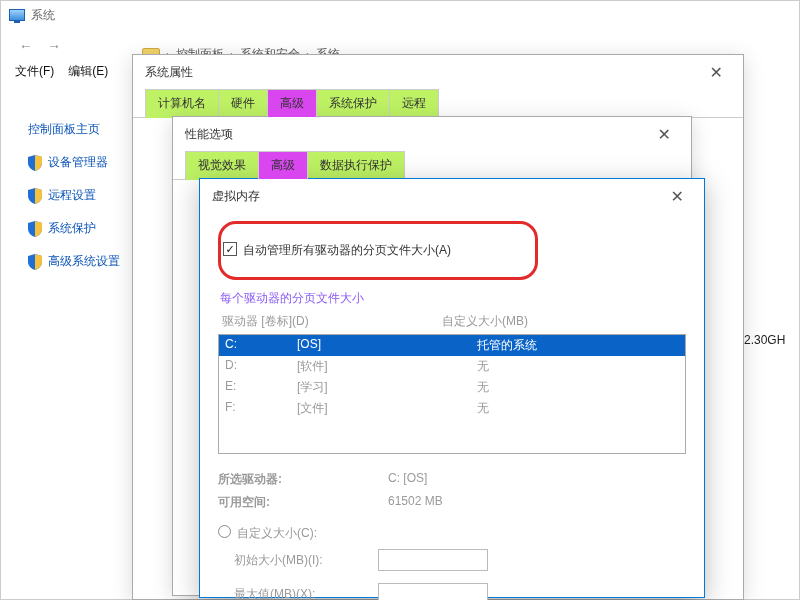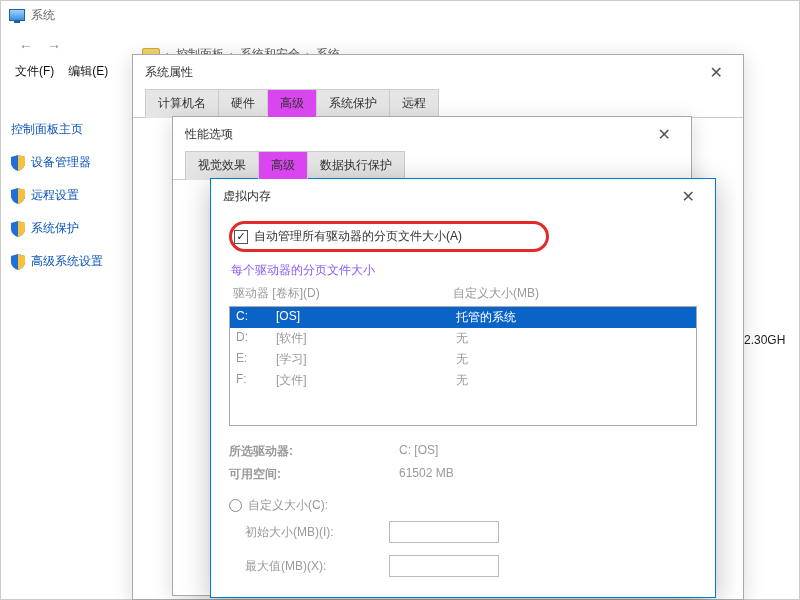--- a/index.html
+++ b/index.html
@@ -6,63 +6,63 @@
 body { background: #fff; width: 800px; height: 600px; overflow: hidden; position: relative; }
 
 
 .win0 { position: absolute; left: 0; top: 0; width: 800px; height: 600px; background: #fff; border: 1px solid #ccc; }
 .win0-title { height: 28px; display: flex; align-items: center; padding-left: 8px; gap: 6px; color: #666; }
 .win0-title .monitor-icon { width: 16px; height: 12px; border: 1px solid #1b5fb3; background: linear-gradient(#9fd2ff,#3f8edc); position: relative; }
 .win0-title .monitor-icon::after { content: ""; position: absolute; left: 4px; bottom: -3px; width: 6px; height: 2px; background: #1b5fb3; }
 .win0-nav { height: 30px; display: flex; align-items: center; gap: 14px; padding-left: 18px; color: #555; }
 .arrow { font-size: 14px; color: #888; }
 .win0-menu { height: 24px; display: flex; align-items: center; gap: 14px; padding-left: 14px; color: #111; }
-.sidebar { position: absolute; left: 10px; top: 120px; width: 130px; }
+.sidebar { position: absolute; left: 27px; top: 120px; width: 130px; }
 .sidebar-title { color: #0a53b7; margin-bottom: 16px; }
 .sidebar-item { display: flex; align-items: center; gap: 6px; color: #0a53b7; margin-bottom: 16px; cursor: pointer; }
 .shield { width: 14px; height: 16px; }
 .shield svg { width: 14px; height: 16px; }
 
 
 .breadcrumb { position: absolute; left: 142px; top: 46px; display: flex; align-items: center; gap: 6px; color: #555; }
 .breadcrumb .sep { color: #888; }
 .folder-icon { width: 18px; height: 14px; background: #f3d46a; border: 1px solid #d2a83c; border-radius: 2px; position: relative; }
 
 
 .win2 { position: absolute; left: 132px; top: 54px; width: 612px; height: 546px; background: #fff; border: 1px solid #aaa; box-shadow: 0 4px 20px rgba(0,0,0,.15); }
 .dlg-title { height: 34px; display: flex; align-items: center; justify-content: space-between; padding: 0 12px; font-size: 13px; color: #333; }
 .close-x { font-size: 16px; color: #555; cursor: pointer; padding: 4px 8px; }
 .tabs { display: flex; padding-left: 12px; gap: 0; }
-.tab { padding: 5px 12px; border: 1px solid #ccc; border-bottom: none; background: #e5e5e5; color: #333; margin-right: -1px; cursor: pointer; position: relative; }
+.tab { padding: 5px 12px; border: 1px solid #ccc; border-bottom: none; background: #bef264; color: #333; margin-right: -1px; cursor: pointer; position: relative; }
 .tab.active { background: #d946ef; border-bottom: 1px solid #fff; z-index: 2; }
 .tab-body { border-top: 1px solid #ccc; margin-top: -1px; height: 450px; }
 
 
 .win3 { position: absolute; left: 172px; top: 116px; width: 520px; height: 480px; background: #fff; border: 1px solid #aaa; box-shadow: 0 4px 20px rgba(0,0,0,.15); }
 
 
-.win4 { position: absolute; left: 210px; top: 178px; width: 506px; height: 420px; background: #fff; border: 1px solid #0078d7; box-shadow: 0 6px 26px rgba(0,0,0,.25); }
+.win4 { position: absolute; left: 199px; top: 178px; width: 506px; height: 420px; background: #fff; border: 1px solid #0078d7; box-shadow: 0 6px 26px rgba(0,0,0,.25); }
 .win4 .dlg-title { font-size: 13px; }
 .win4-body { padding: 8px 18px 0 18px; color: #333; }
 
-.auto-row { display: flex; align-items: center; gap: 6px; padding: 4px 2px; border: 3px solid #e22a2a; border-radius: 18px; width: 320px; }
+.auto-row { display: flex; align-items: flex-start; gap: 6px; padding: 18px 2px; border: 3px solid #e22a2a; border-radius: 18px; width: 320px; }
 .checkbox { width: 14px; height: 14px; border: 1px solid #555; display: flex; align-items: center; justify-content: center; background: #fff; cursor: pointer; }
 .checkbox::after { content: "✓"; font-size: 11px; color: #111; line-height: 1; }
 
 .section-label { margin: 10px 0 6px 2px; color: #8b5cf6; }
 .disabled { color: #9a9a9a; }
 
 .list-head { display: flex; padding: 0 4px; margin-bottom: 4px; }
 .col1 { width: 220px; }
 .col2 { flex: 1; }
 
 .drive-list { border: 1px solid #aaa; height: 120px; overflow: hidden; }
 .drive-row { display: flex; padding: 2px 6px; }
 .drive-row .d { width: 40px; }
-.drive-row .lab { width: 180px; }
+.drive-row .lab { width: 180px; margin-left: 32px; }
 .drive-row .pf { flex: 1; }
 .drive-row.selected { background: #0a64c8; color: #fff; }
 
 .info-grid { margin-top: 14px; }
 .info-row { display: flex; padding: 3px 0; }
 .info-row .k { width: 170px; font-weight: bold; }
 
 .radio { width: 13px; height: 13px; border: 1px solid #888; border-radius: 50%; display: inline-block; margin-right: 6px; vertical-align: -2px; background: #fff; }
 .field-row { display: flex; align-items: center; padding: 4px 0 2px 16px; gap: 4px; }
 .field-row label { width: 140px; }
@@ -209,21 +209,21 @@
 
     <div class="info-grid disabled">
       <div class="info-row">
         <span class="k">所选驱动器:</span>
         <span>C:  [OS]</span>
       </div>
       <div class="info-row">
         <span class="k">可用空间:</span>
         <span>61502 MB</span>
       </div>
-      <div class="info-row" style="margin-top:8px;align-items:center;">
+      <div class="info-row" style="margin-top:8px;">
         <span class="radio"></span>
         <span>自定义大小(C):</span>
       </div>
       <div class="field-row">
         <label>初始大小(MB)(I):</label>
         <input class="txt" disabled="" style="">
       </div>
       <div class="field-row" style="margin-top:6px;">
         <label>最大值(MB)(X):</label>
         <input class="txt" disabled="" style="">

